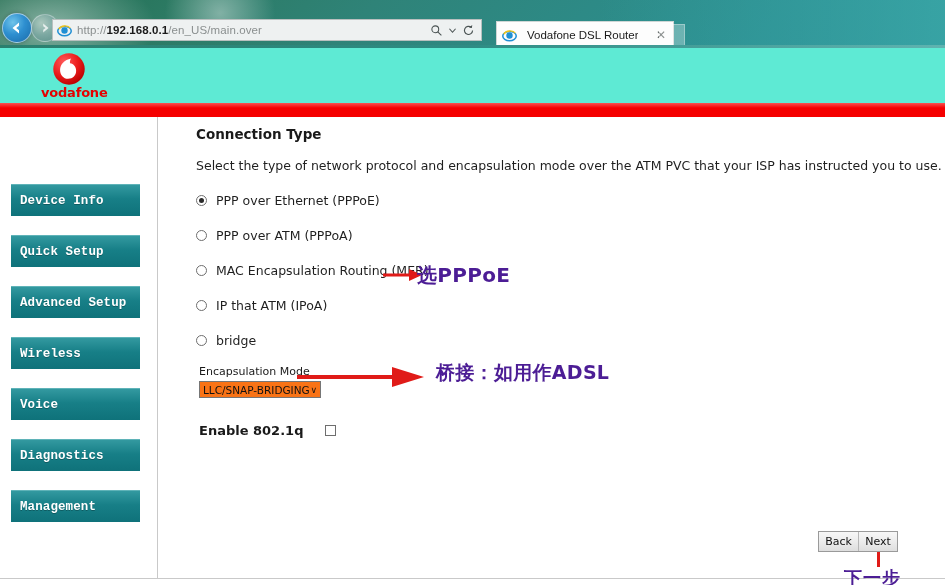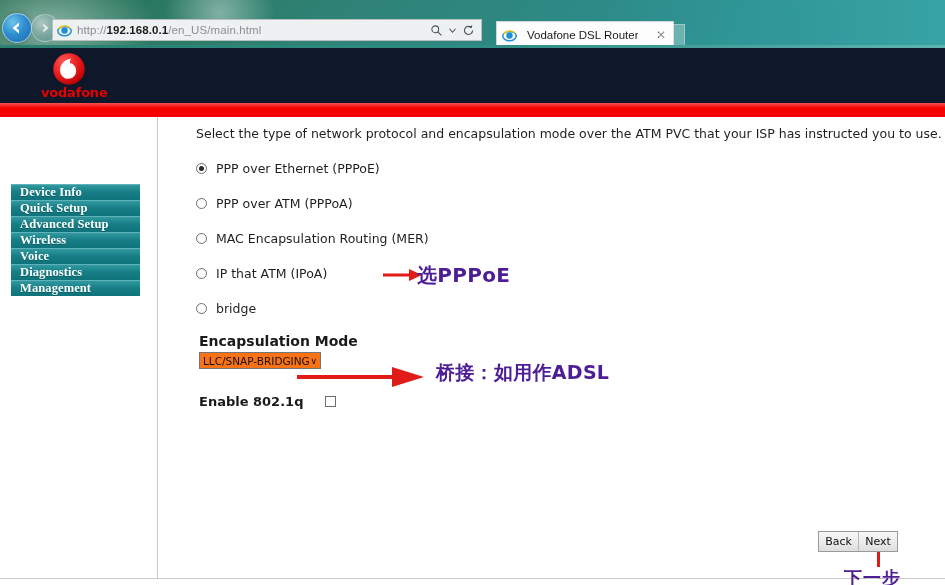--- a/index.html
+++ b/index.html
@@ -89,21 +89,21 @@
     background: rgba(255,255,255,.30);
     border: 1px solid rgba(255,255,255,.32); border-bottom: none;
   }
 
   
   .page {
     position: absolute; left: 0; top: 48px; width: 945px; height: 537px;
     background: #ffffff; overflow: hidden;
   }
 
-  .logo-area { position: absolute; left: 0; top: 0; width: 945px; height: 55px; background:#0f172a;text-decoration:underline; }
+  .logo-area { position: absolute; left: 0; top: 0; width: 945px; height: 55px; background:#5eead4;text-decoration:underline; }
   .vf-logo { position: absolute; left: 41px; top: 4px; width: 56px; height: 48px; }
   .vf-mark { width: 34px; height: 34px; margin: 0 auto; display:block; }
   .vf-word {
     text-align: center; color: #e60000; font-size: 13px; font-weight: 700;
     letter-spacing: -0.2px; margin-top: -1px; font-family: "DejaVu Sans", sans-serif;
   }
 
   .redbar {
     position: absolute; left: 0; top: 55px; width: 945px; height: 14px;
     background: #f50000;
@@ -118,27 +118,27 @@
     background: #c9c9c9;
   }
   .divider-h {
     position: absolute; left: 0; top: 530px; width: 945px; height: 1px;
     background: #c9c9c9;
   }
 
   
   .sidebar { position: absolute; left: 11px; top: 136px; width: 129px; }
   .side-item {
-    height: 16px; margin-bottom: 0;
+    height: 32px; margin-bottom: 19px;
     background: linear-gradient(180deg, #3399a0 0%, #177f87 45%, #0f727a 100%);
     border-top: 1px solid #5fb3b8;
     color: #ffffff; font-weight: 700; font-size: 12.5px;
     display: flex; align-items: center;
     padding-left: 9px;
-    font-family: Liberation Serif, serif;
+    font-family: Liberation Mono, monospace;
     letter-spacing: .1px;
     cursor: pointer;
     text-shadow: 0 1px 0 rgba(0,0,0,.25);
   }
 
   
   .content { position: absolute; left: 196px; top: 78px; width: 749px; }
 
   .section-title {
     font-size: 13.5px; font-weight: 700; color: #1a1a1a;
@@ -163,21 +163,21 @@
   .radio.checked::after {
     content: ''; position: absolute; left: 2px; top: 2px;
     width: 5px; height: 5px; border-radius: 50%; background: #2a2a2a;
   }
   .radio-label {
     font-size: 12.5px; color: #1f1f1f; font-family: "DejaVu Sans", sans-serif;
     white-space: nowrap; cursor: pointer;
   }
 
   .field-label {
-    font-size: 14px; font-weight: 700; color: #1a1a1a;
+    font-size: 11px; font-weight: 400; color: #1a1a1a;
     font-family: "DejaVu Sans", sans-serif; margin: 14px 0 3px 3px;
   }
   .select {
     width: 122px; height: 17px; border: 1px solid #767676; background: #f97316;
     font-size: 10.5px; color: #111; font-family: "DejaVu Sans", sans-serif;
     display: flex; align-items: center; padding: 0 3px; margin-left: 3px;
     cursor: pointer;
   }
   .select .sel-val { overflow: hidden; white-space: nowrap; }
   .select .caret { margin-left: auto; font-size: 9px; }
@@ -238,21 +238,21 @@
       <path d="M7 4 L13 9 L7 14 L7 11 L9.6 9 L7 7 Z" fill="rgba(255,255,255,.75)"></path>
     </svg>
   </div>
 
   <div class="addressbar">
     <svg class="ie-icon" viewBox="0 0 16 16">
       <ellipse cx="8" cy="8.6" rx="7.2" ry="5" fill="none" stroke="#1f8fd4" stroke-width="1.6"></ellipse>
       <path d="M2 6.5 C4 2.5 12 2 14 5.5" fill="none" stroke="#f0c419" stroke-width="1.4"></path>
       <circle cx="8" cy="8" r="3.4" fill="#1f8fd4"></circle>
     </svg>
-    <div class="url"><span>http://</span><b>192.168.0.1</b><span>/en_US/main.html</span></div>
+    <div class="url"><span>http://</span><b>192.168.0.1</b><span>/en_US/main.over</span></div>
     <div class="addr-tools">
       <svg width="13" height="13" viewBox="0 0 16 16">
         <circle cx="6.5" cy="6.5" r="4.2" fill="none" stroke="#4a5353" stroke-width="1.3"></circle>
         <line x1="9.6" y1="9.6" x2="14" y2="14" stroke="#4a5353" stroke-width="1.3"></line>
       </svg>
       <svg width="7" height="7" viewBox="0 0 8 8">
         <path d="M0.5 2 L4 6 L7.5 2" fill="none" stroke="#4a5353" stroke-width="1.2"></path>
       </svg>
       <svg width="13" height="13" viewBox="0 0 16 16">
         <path d="M13 8 A5 5 0 1 1 11.4 4.2" fill="none" stroke="#4a5353" stroke-width="1.4"></path>
@@ -319,20 +319,21 @@
     </div>
     <div class="side-item">
       <span>Diagnostics</span>
     </div>
     <div class="side-item">
       <span>Management</span>
     </div>
   </div>
 
   <div class="content">
+    <h2 class="section-title">Connection Type</h2>
     <p class="desc">Select the type of network protocol and encapsulation mode over the ATM PVC that your ISP has instructed you to use. Note that</p>
 
     <div class="radio-list">
       <div class="radio-row">
         <span class="radio checked"></span>
         <span class="radio-label">PPP over Ethernet (PPPoE)</span>
       </div>
       <div class="radio-row">
         <span class="radio"></span>
         <span class="radio-label">PPP over ATM (PPPoA)</span>

